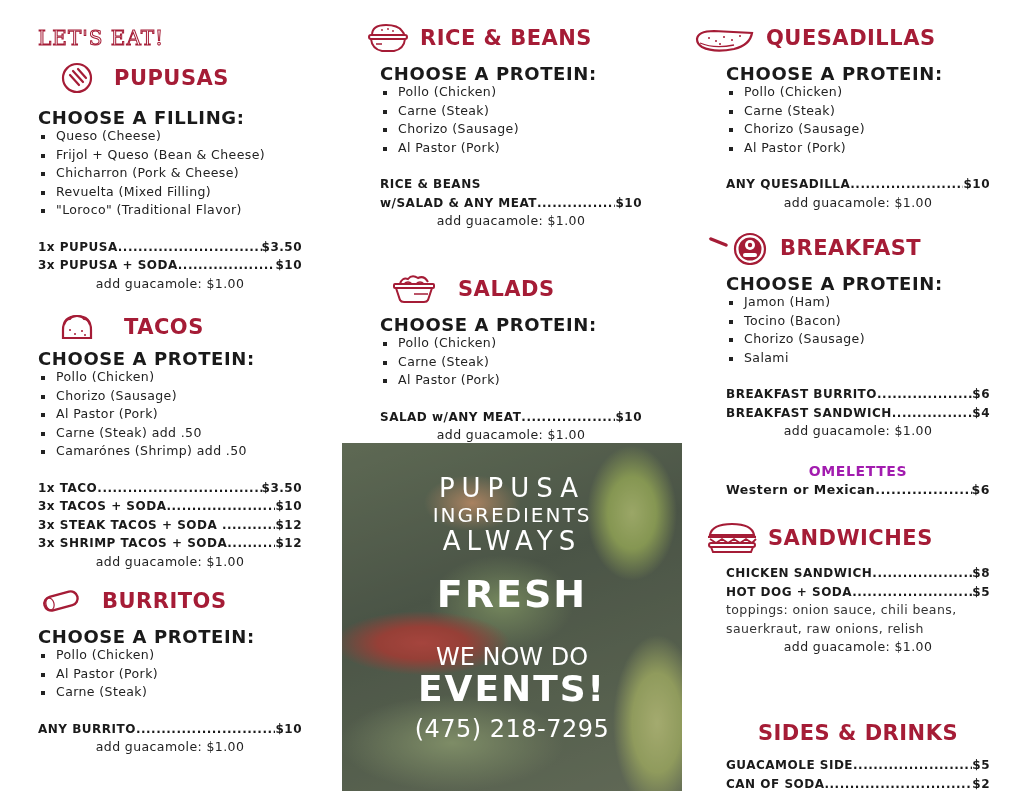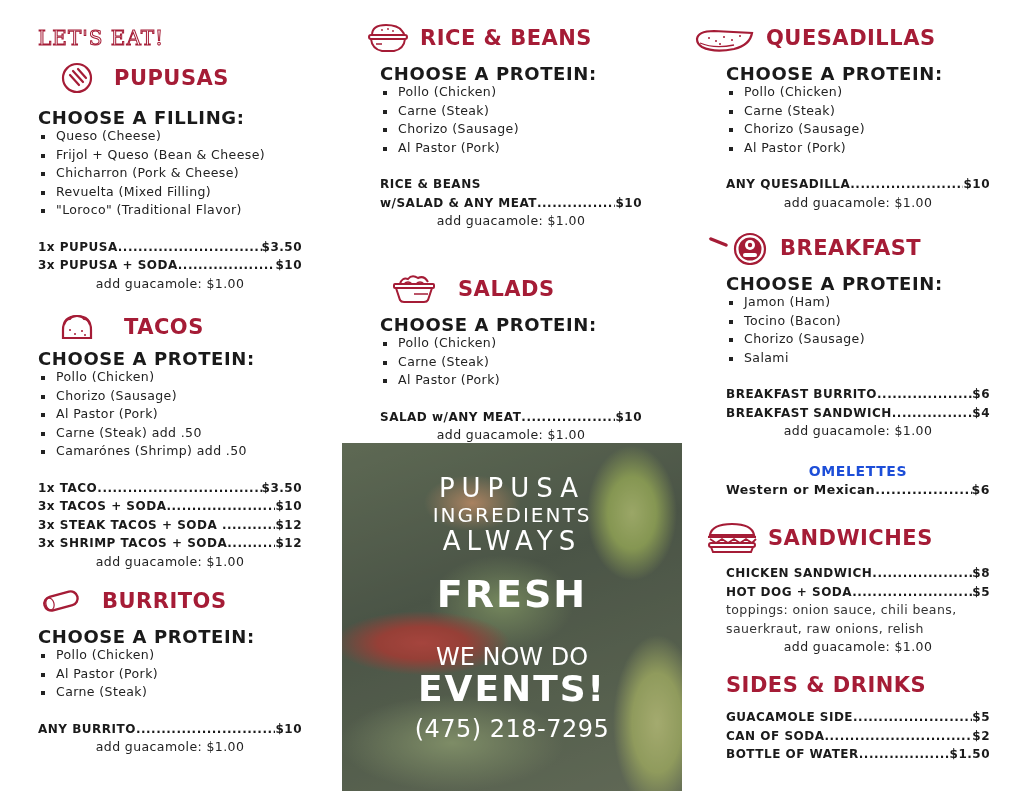--- a/index.html
+++ b/index.html
@@ -22,21 +22,21 @@
 
   .prices { margin-top: 18px; }
   .price-row { display: flex; font-size: 12px; font-weight: bold; letter-spacing: 0.5px; line-height: 18.5px; white-space: nowrap; overflow: hidden; }
   .price-row .name { flex: 0 0 auto; }
   .price-row .dots { flex: 1 1 auto; overflow: hidden; white-space: nowrap; }
   .price-row .dots::before { content: "................................................................................................"; letter-spacing: 0.5px; }
   .price-row .price { flex: 0 0 auto; }
   .plain-row { font-size: 12px; font-weight: bold; letter-spacing: 0.5px; line-height: 18.5px; }
   .guac { font-size: 12.5px; letter-spacing: 0.4px; line-height: 18.5px; text-align: center; color: #222; }
   .note { font-size: 12.5px; letter-spacing: 0.4px; line-height: 18.5px; color: #333; }
-  .sub-head { font-weight: bold; color: #1d4ed8; font-size: 14px; letter-spacing: 0.6px; text-align: center; line-height: 20px; }
+  .sub-head { font-weight: bold; color: #a21caf; font-size: 14px; letter-spacing: 0.6px; text-align: center; line-height: 20px; }
 
   .promo { position: absolute; left: 342px; top: 443px; width: 340px; height: 348px; overflow: hidden;
     background:
       radial-gradient(ellipse 60px 90px at 290px 70px, #c9d87a 0%, #a8bf5a 40%, rgba(120,140,80,0) 75%),
       radial-gradient(ellipse 55px 110px at 315px 280px, #d7de86 0%, #b8c66a 45%, rgba(120,140,80,0) 80%),
       radial-gradient(ellipse 110px 40px at 80px 200px, #d9423a 0%, #c23a30 40%, rgba(180,60,50,0) 80%),
       radial-gradient(ellipse 60px 35px at 130px 60px, #e0a070 0%, rgba(200,140,100,0) 80%),
       radial-gradient(ellipse 90px 60px at 160px 160px, #8fa86a 0%, rgba(120,140,90,0) 80%),
       radial-gradient(ellipse 140px 60px at 110px 300px, #9db079 0%, rgba(110,130,90,0) 80%),
       linear-gradient(160deg, #6c7a5c 0%, #4e5a48 40%, #5e6a52 70%, #707a60 100%);
@@ -337,21 +337,21 @@
         <span class="name">HOT DOG + SODA</span>
         <span class="dots"></span>
         <span class="price">$5</span>
       </div>
     <div class="note">toppings: onion sauce, chili beans, sauerkraut, raw onions, relish</div>
     <div class="guac">add guacamole: $1.00</div>
   </div>
 </div>
 
 <div class="section" style="left:726px; top:670px; width:264px;">
-  <div class="sec-title" style="line-height:30px;">SIDES &amp; DRINKS</div>
+  <div class="sec-title" style="text-align:center; line-height:30px;margin-top:48px;">SIDES &amp; DRINKS</div>
   <div style="margin-top:8px;">
     <div class="price-row">
         <span class="name">GUACAMOLE SIDE</span>
         <span class="dots"></span>
         <span class="price">$5</span>
       </div>
     <div class="price-row">
         <span class="name">CAN OF SODA</span>
         <span class="dots"></span>
         <span class="price">$2</span>

